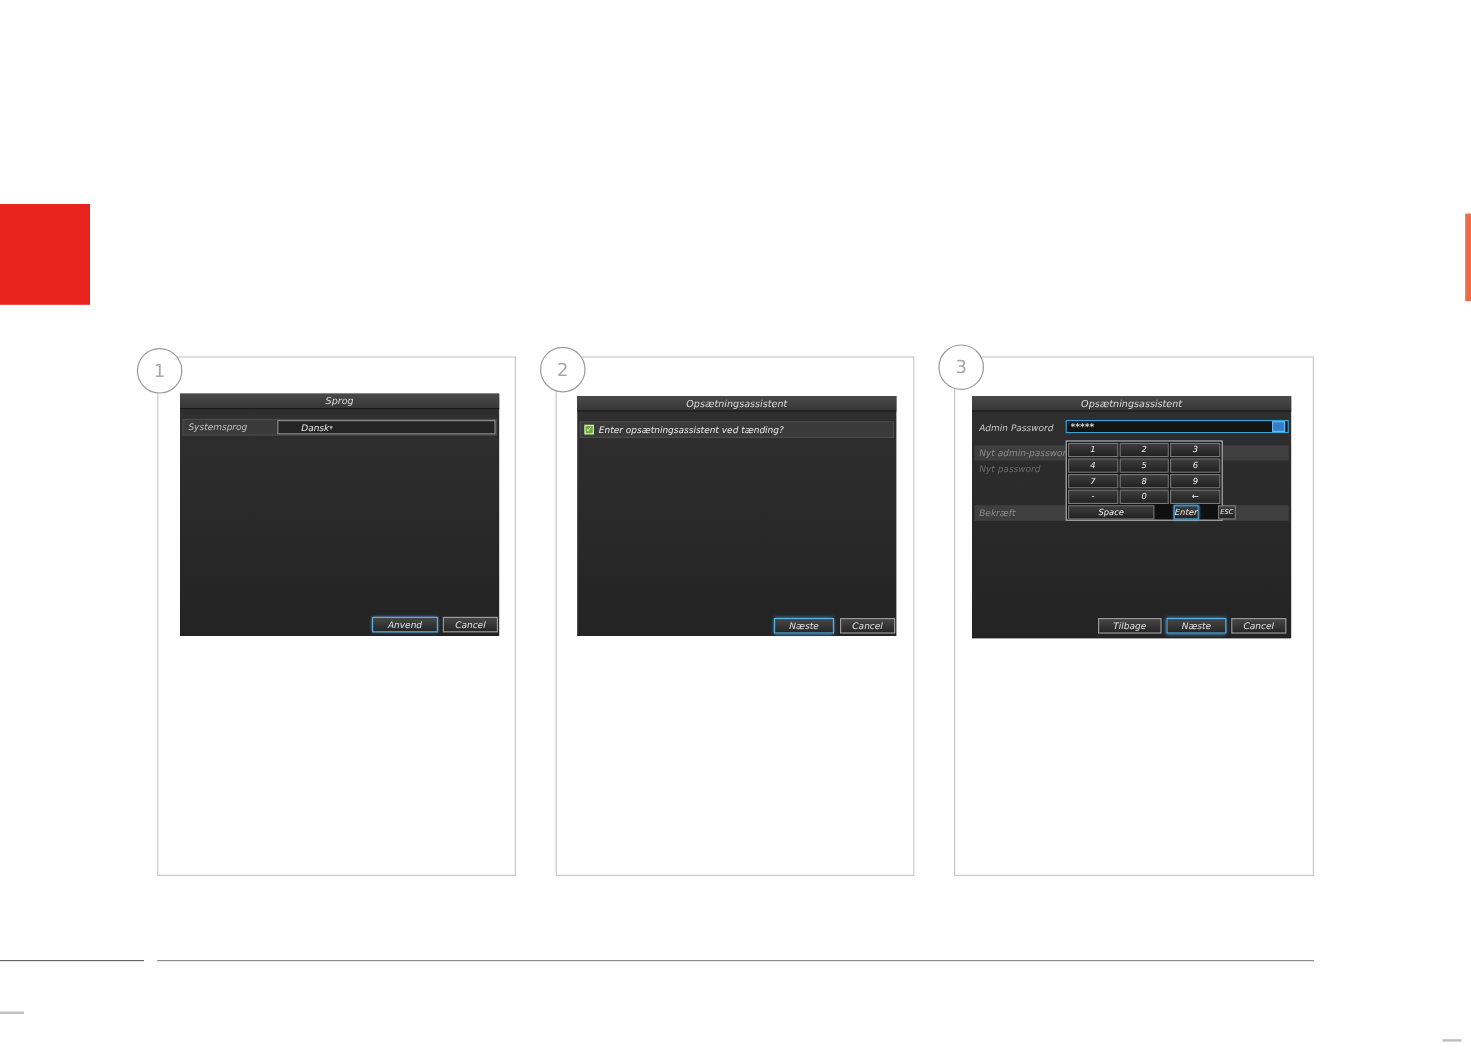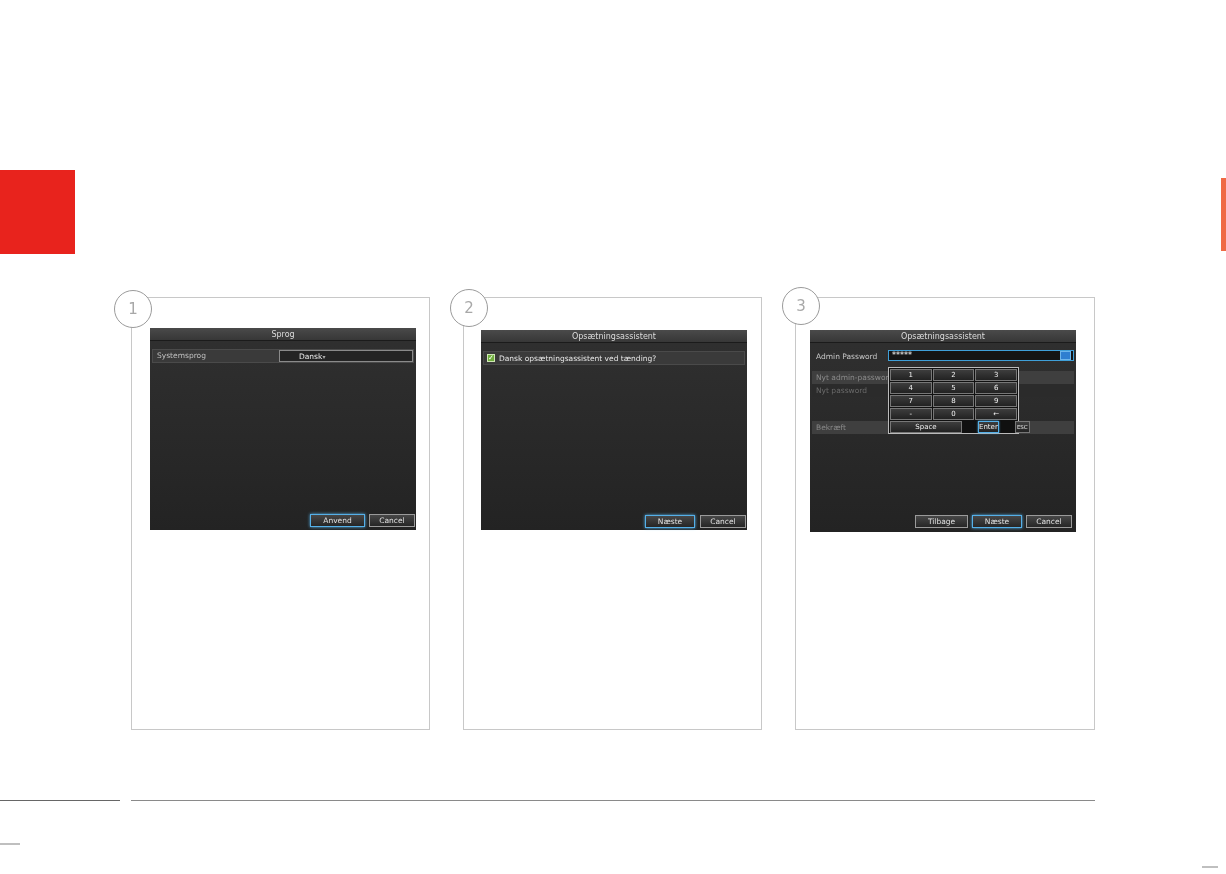--- a/index.html
+++ b/index.html
@@ -9,30 +9,30 @@
   
   .red-tab { position:absolute; left:0; top:170px; width:75px; height:84px; background:#e8231d; }
   .edge-tab { position:absolute; right:0; top:178px; width:5px; height:73px; background:#ef6a45; }
   .fig-box { position:absolute; top:297px; width:299px; height:433px; background:#ffffff; border:1px solid #c8c8c8; }
   .step { position:absolute; width:38px; height:38px; border-radius:50%; background:#ffffff; border:1px solid #9b9b9b; z-index:3;
           display:flex; align-items:center; justify-content:center; color:#a8a8a8; font-size:15px; }
   .rule { position:absolute; height:1px; background:#8a8a8a; }
   .mark { position:absolute; background:#bfbfbf; }
 
   
-  .screen { position:absolute; background:linear-gradient(180deg,#303030,#232323); z-index:2; }
+  .screen { position:absolute; background:linear-gradient(180deg,#303030,#232323); z-index:2;font-style:italic; }
   .titlebar { height:13px; background:linear-gradient(#4a4a4a,#373737); border-bottom:1px solid #1b1b1b;
               color:#dcdcdc; font-size:8px; line-height:13px; text-align:center; }
 
   .dvr-btn { position:absolute; height:13px; background:linear-gradient(#474747,#262626); border:1px solid #9a9a9a;
              color:#e0e0e0; font-size:7.5px; line-height:11px; text-align:center; cursor:pointer; }
   .dvr-btn.primary { border-color:#55b0e8; box-shadow:0 0 3px #55b0e8; }
 
   
-  .lang-row { position:absolute; left:2px; right:2px; top:21px; height:14px; background:#3a3a3a; border:1px solid #4a4a4a; display:flex;gap:48px; }
+  .lang-row { position:absolute; left:2px; right:2px; top:21px; height:14px; background:#3a3a3a; border:1px solid #4a4a4a; display:flex; }
   .lang-label { width:78px; color:#c0c0c0; font-size:7.5px; line-height:12px; padding-left:4px; }
   .lang-combo { flex:1; background:#242424; border:1px solid #8a8a8a; color:#ececec; font-size:7.5px;
                 display:flex; justify-content:flex-start; align-items:center; padding:0 19px; cursor:pointer; }
   .combo-arrow { font-size:6px; color:#aaaaaa; }
 
   
   .check-row { position:absolute; left:2px; right:2px; top:21px; height:14px; background:#3a3a3a; border:1px solid #4a4a4a;
                display:flex; align-items:center; }
   .checkbox { width:8px; height:8px; margin-left:3px; background:#6fae3c; border:1px solid #cfe6b5;
               display:inline-flex; align-items:center; justify-content:center; cursor:pointer; }
@@ -96,21 +96,21 @@
   </div>
 
   <div class="screen" style="left:481px; top:330px; width:266px; height:200px;">
     <div class="titlebar">
       <span>Opsætningsassistent</span>
     </div>
     <div class="check-row">
       <span class="checkbox">
         <span class="checkmark">✓</span>
       </span>
-      <span class="check-label">Dansk opsætningsassistent ved tænding?</span>
+      <span class="check-label">Enter opsætningsassistent ved tænding?</span>
     </div>
     <div class="dvr-btn primary" style="left:164px; top:185px; width:50px;">Næste</div>
     <div class="dvr-btn" style="left:219px; top:185px; width:46px;">Cancel</div>
   </div>
 
   <div class="screen" style="left:810px; top:330px; width:266px; height:202px;">
     <div class="titlebar">
       <span>Opsætningsassistent</span>
     </div>
     <div class="pw-row">

